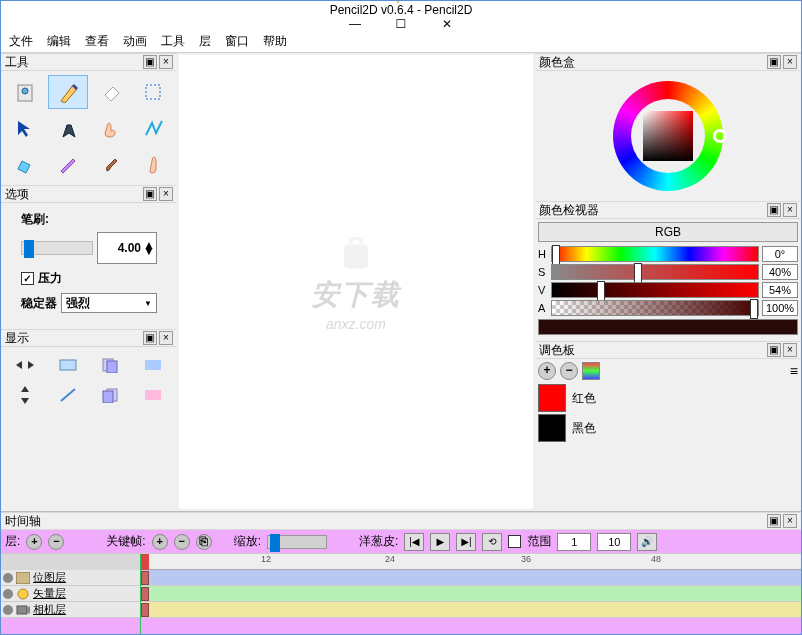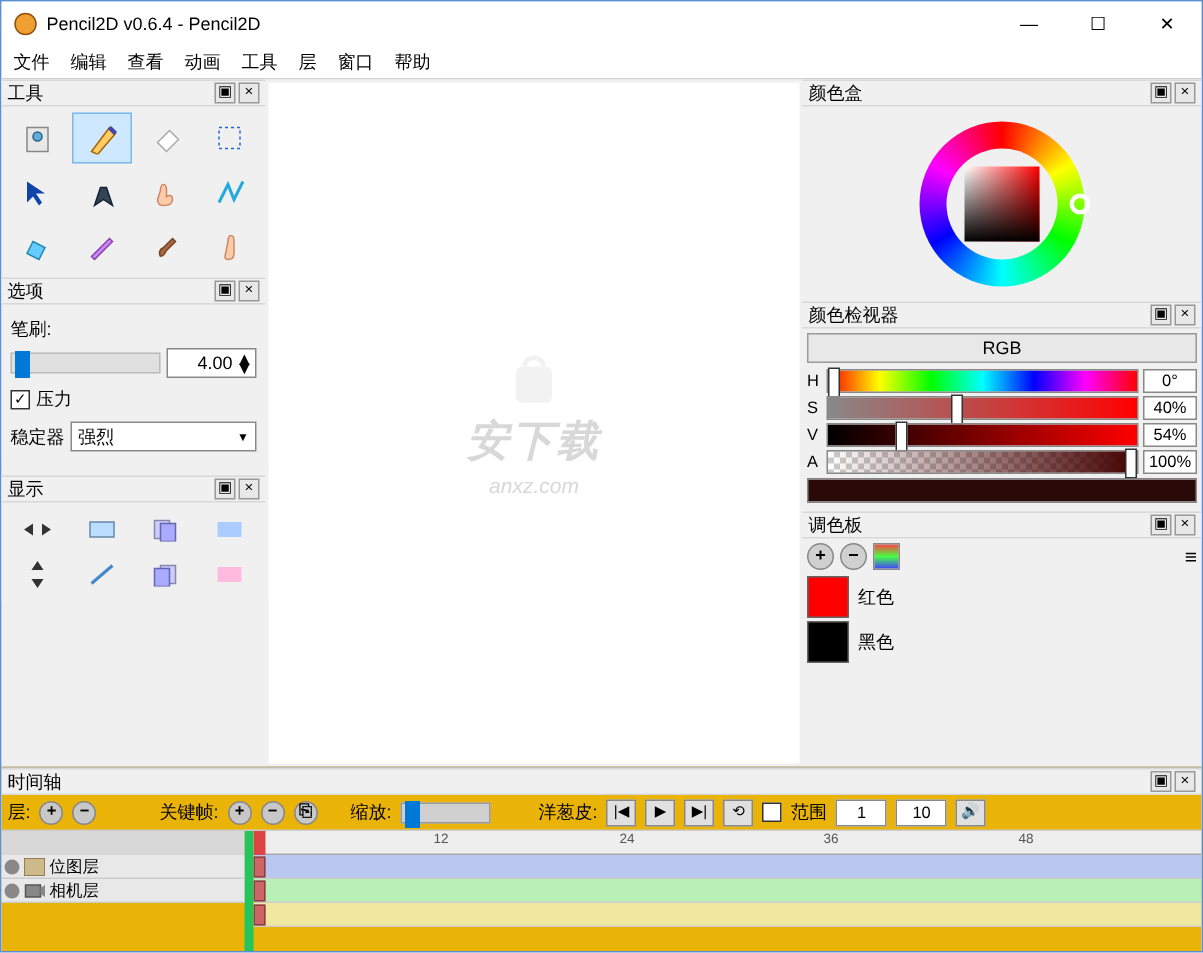--- a/index.html
+++ b/index.html
@@ -1,17 +1,17 @@
 <!DOCTYPE html>
 <html><head>
 <meta charset="utf-8">
 <style>
 * { box-sizing: border-box; margin: 0; padding: 0; font-family: "Microsoft YaHei", "SimSun", sans-serif; font-size: 12px; }
 body { width: 802px; height: 635px; background: #fff; border: 1px solid #5a8fd6; overflow: hidden; display: flex; flex-direction: column; }
-.titlebar { height: 30px; display: flex; align-items: center; padding: 0 8px; background: #fff; }
+.titlebar { height: 30px; display: flex; align-items: center; padding: 0 8px; background: #fff; flex-direction: column; }
 .titlebar .app-icon { width: 16px; height: 16px; margin-right: 6px; }
 .titlebar .title { flex: 1; font-size: 12px; }
 .titlebar .win-btns { display: flex; gap: 16px; }
 .titlebar .win-btn { width: 30px; text-align: center; cursor: default; }
 .menubar { height: 22px; display: flex; align-items: center; padding: 0 8px; gap: 14px; background: #fff; border-bottom: 1px solid #d0d0d0; }
 .menubar span { font-size: 12px; }
 .main { flex: 1; display: flex; min-height: 0; }
 .left-col { width: 176px; display: flex; flex-direction: column; background: #f0f0f0; }
 .right-col { width: 266px; display: flex; flex-direction: column; background: #f0f0f0; }
 .center { flex: 1; background: #f0f0f0; display: flex; }
@@ -20,26 +20,26 @@
 .watermark .wm-text { font-size: 28px; font-weight: bold; letter-spacing: 2px; }
 .watermark .wm-sub { font-size: 14px; margin-top: 2px; }
 .panel { background: #f0f0f0; }
 .panel-header { height: 18px; background: #f0f0f0; border-top: 1px solid #d8d8d8; border-bottom: 1px solid #d8d8d8; display: flex; align-items: center; padding: 0 4px; }
 .panel-header .ph-title { flex: 1; font-size: 12px; }
 .panel-header .ph-btns { display: flex; gap: 2px; }
 .panel-header .ph-btn { width: 14px; height: 14px; font-size: 10px; text-align: center; line-height: 12px; border: 1px solid #999; background: #e8e8e8; }
 .tool-grid { display: grid; grid-template-columns: repeat(4, 1fr); gap: 2px; padding: 4px; }
 .tool-btn { height: 34px; display: flex; align-items: center; justify-content: center; border: 1px solid transparent; }
 .tool-btn.selected { background: #cde8ff; border: 1px solid #7bb7e8; }
-.options-body { padding: 4px 6px; }
+.options-body { padding: 4px 20px; font-weight: bold; }
 .opt-row { display: flex; align-items: center; margin: 4px 0; gap: 4px; }
 .opt-label { font-size: 12px; }
 .slider { flex: 1; height: 14px; background: #e0e0e0; position: relative; border: 1px solid #bbb; }
 .slider-thumb { position: absolute; top: -2px; width: 10px; height: 18px; background: #0078d7; }
-.spinbox { width: 60px; height: 20px; border: 1px solid #888; background: #fff; display: flex; align-items: center; padding: 0 3px; }
+.spinbox { width: 60px; height: 32px; border: 1px solid #888; background: #fff; display: flex; align-items: center; padding: 0 3px; }
 .spinbox-val { flex: 1; text-align: right; padding-right: 2px; }
 .spinbox-arrows { width: 10px; display: flex; flex-direction: column; font-size: 7px; line-height: 6px; text-align: center; }
 .checkbox-row { display: flex; align-items: center; gap: 4px; margin: 6px 0; }
 .checkbox-box { width: 13px; height: 13px; border: 1px solid #333; background: #fff; font-size: 10px; line-height: 11px; text-align: center; }
 .combo { border: 1px solid #888; background: #fff; height: 20px; display: flex; align-items: center; padding: 0 4px; flex: 1; }
 .combo-arrow { font-size: 8px; }
 .disp-grid { display: grid; grid-template-columns: repeat(4, 1fr); gap: 2px; padding: 4px; }
 .disp-btn { height: 28px; display: flex; align-items: center; justify-content: center; }
 .color-wheel-area { height: 130px; display: flex; align-items: center; justify-content: center; position: relative; }
 .color-wheel { width: 110px; height: 110px; border-radius: 50%; background: conic-gradient(red, yellow, lime, cyan, blue, magenta, red); position: relative; }
@@ -60,28 +60,28 @@
 .val-bar { background: linear-gradient(to right, #000, #f00); }
 .alpha-bar { background: repeating-conic-gradient(#ccc 0% 25%, #fff 0% 50%) 0 0/8px 8px; position: relative; }
 .alpha-over { position: absolute; inset: 0; background: linear-gradient(to right, transparent, #400); }
 .preview-bar { height: 16px; background: #2a0a08; border: 1px solid #888; margin: 3px 0; }
 .palette-tools { display: flex; align-items: center; gap: 4px; padding: 3px; }
 .pal-btn { width: 18px; height: 18px; border: 1px solid #888; border-radius: 9px; background: #d0d0d0; text-align: center; line-height: 15px; font-weight: bold; }
 .pal-grid-btn { width: 18px; height: 18px; background: linear-gradient(#f44, #4f4, #44f); border: 1px solid #888; }
 .pal-list { padding: 0 3px; }
 .pal-item { display: flex; align-items: center; height: 30px; gap: 6px; }
 .pal-swatch { width: 28px; height: 28px; border: 1px solid #666; }
-.timeline { border-top: 1px solid #bbb; background: #eab308; }
+.timeline { border-top: 1px solid #bbb; background: #f0abfc; }
 .tl-toolbar { height: 24px; display: flex; align-items: center; padding: 0 4px; gap: 6px; border-bottom: 1px solid #ccc; }
 .tl-label { font-size: 12px; }
 .circ-btn { width: 16px; height: 16px; border-radius: 8px; background: #c8c8c8; border: 1px solid #888; text-align: center; line-height: 13px; font-size: 11px; font-weight: bold; }
 .play-btn { width: 20px; height: 18px; border: 1px solid #888; background: #e0e0e0; text-align: center; line-height: 15px; font-size: 10px; }
 .tl-spin { width: 34px; height: 18px; border: 1px solid #888; background: #fff; text-align: center; line-height: 16px; font-size: 11px; }
 .tl-body { display: flex; height: 80px; }
-.layer-col { width: 168px; border-right: 6px solid #22c55e; }
+.layer-col { width: 140px; border-right: 1px solid #22c55e; text-decoration: underline; }
 .layer-header { height: 16px; background: #d8d8d8; }
 .layer-row { height: 16px; display: flex; align-items: center; gap: 3px; padding: 0 2px; background: #e8e8e8; border-bottom: 1px solid #ccc; }
 .layer-dot { width: 10px; height: 10px; border-radius: 5px; background: #888; }
 .layer-icon { width: 14px; height: 12px; }
 .layer-name { font-size: 11px; }
 .track-col { flex: 1; position: relative; overflow: hidden; text-align: right; }
 .ruler { height: 16px; background: #eee; border-bottom: 1px solid #aaa; position: relative; }
 .ruler-mark { position: absolute; top: 0; font-size: 9px; color: #555; }
 .playhead { position: absolute; left: 0; top: 0; width: 8px; height: 16px; background: #d44; }
 .track-row { height: 16px; border-bottom: 1px solid #ccc; position: relative; }
@@ -431,20 +431,27 @@
       <div class="layer-row">
         <div class="layer-dot"></div>
         <svg class="layer-icon">
             <rect width="14" height="12" fill="#cb8" stroke="#864"></rect>
           </svg>
         <span class="layer-name">位图层</span>
       </div>
       <div class="layer-row">
         <div class="layer-dot"></div>
         <svg class="layer-icon">
+            <circle cx="7" cy="6" r="5" fill="#fc4" stroke="#a82"></circle>
+          </svg>
+        <span class="layer-name">矢量层</span>
+      </div>
+      <div class="layer-row">
+        <div class="layer-dot"></div>
+        <svg class="layer-icon">
             <rect x="1" y="2" width="10" height="8" fill="#888" stroke="#555"></rect>
             <path d="M11 4 L14 2 L14 10 L11 8 Z" fill="#888"></path>
           </svg>
         <span class="layer-name">相机层</span>
       </div>
     </div>
     <div class="track-col">
       <div class="ruler">
         <div class="playhead"></div>
         <span class="ruler-mark" style="left:120px">12</span>

